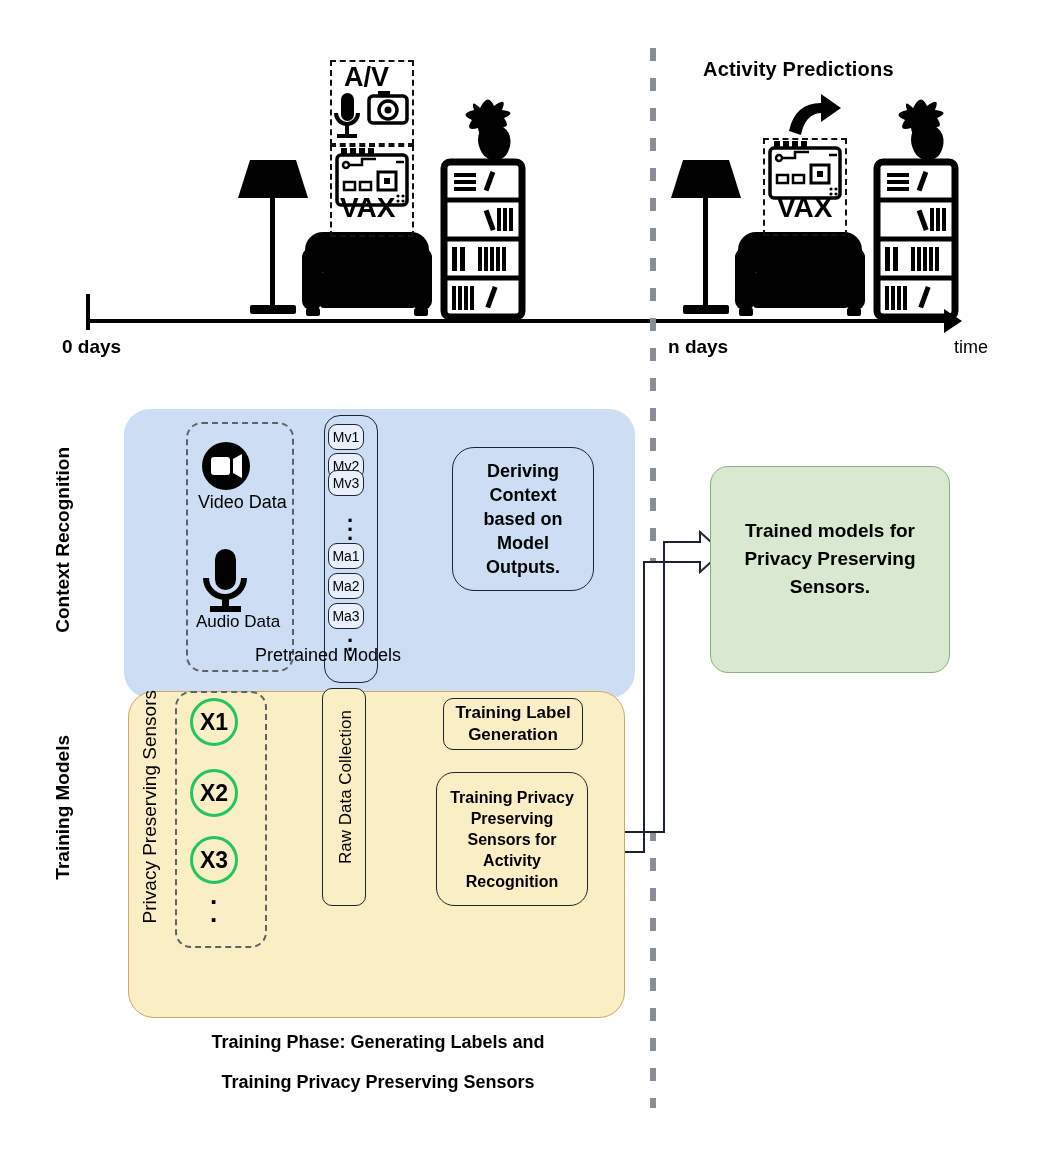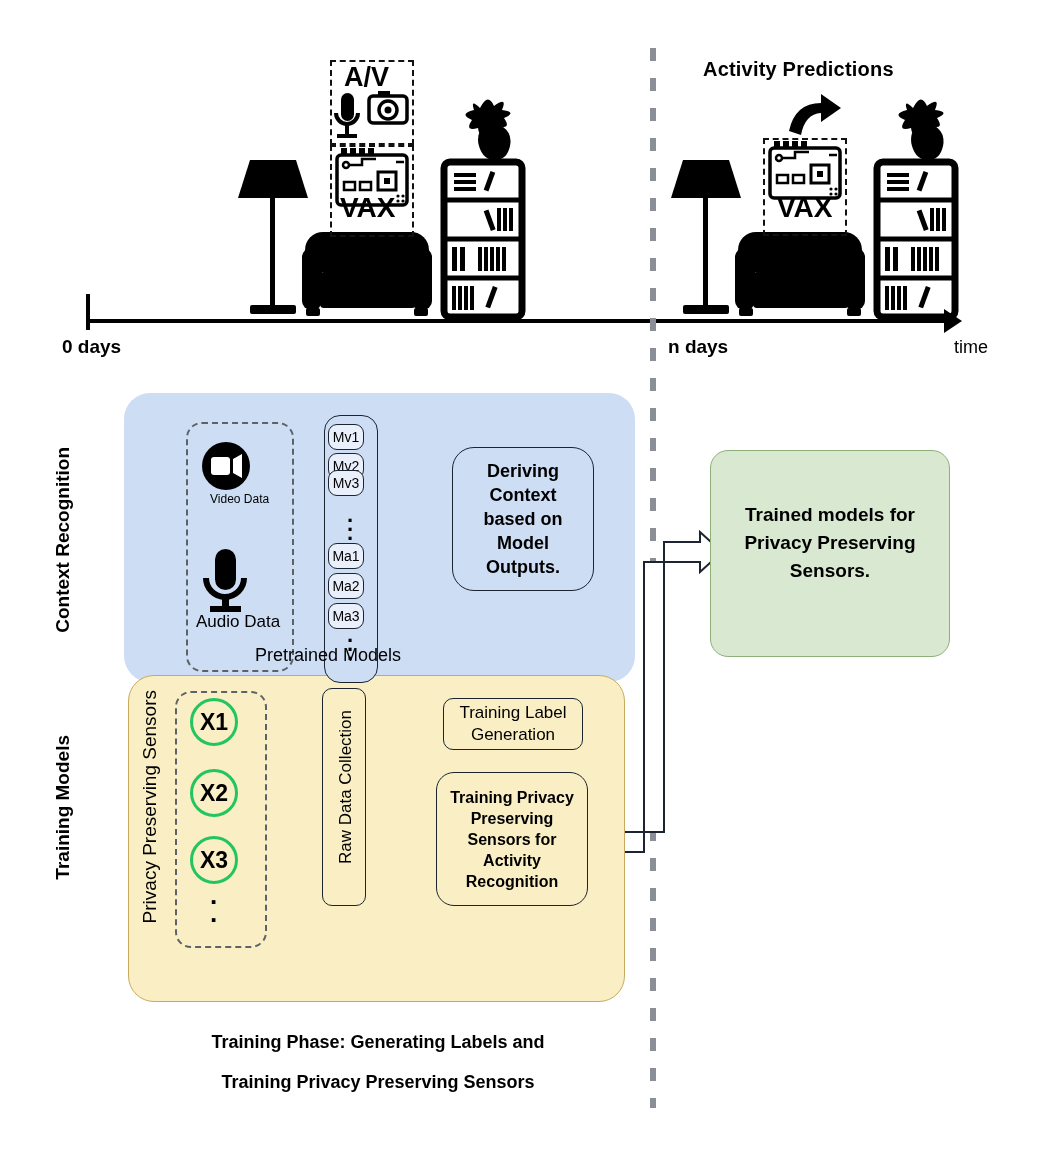--- a/index.html
+++ b/index.html
@@ -22,30 +22,30 @@
 
   .vlabel{position:absolute;font-size:19px;font-weight:bold;
           writing-mode:vertical-rl;transform:rotate(180deg);white-space:nowrap;}
   #lbl-ctxrec{left:52px;top:447px;}
   #lbl-trainmod{left:52px;top:735px;}
   #lbl-pps{position:absolute;left:139px;top:690px;font-size:19px;
            writing-mode:vertical-rl;transform:rotate(180deg);white-space:nowrap;}
   #lbl-rawdata{position:absolute;left:336px;top:710px;font-size:17px;
            writing-mode:vertical-rl;transform:rotate(180deg);white-space:nowrap;}
 
-  #lbl-video{left:198px;top:492px;font-size:12px;margin-left:12px;}
+  #lbl-video{left:198px;top:492px;font-size:18px;}
   #lbl-audio{left:196px;top:612px;font-size:17px;}
   #lbl-pretrained{left:255px;top:645px;font-size:18px;}
 
   .cap{position:absolute;text-align:center;font-size:18px;font-weight:bold;line-height:40px;}
   #cap-train{left:118px;top:1022px;width:520px;}
   #cap-deploy{left:680px;top:900px;width:340px;}
 
   
-  .panel{position:absolute;}
+  .panel{position:absolute;margin-top:16px;}
   #panel-blue{left:124px;top:393px;width:511px;height:289px;
               background:#cdddf4;border-radius:26px;}
   #panel-yellow{left:128px;top:675px;width:495px;height:325px;
               background:#faeec5;border:1px solid #c9ab5e;border-radius:26px;}
   #box-green{left:710px;top:450px;width:238px;height:205px;
               background:#d9e8d0;border:1px solid #8db07a;border-radius:18px;}
   #box-green .inner{position:absolute;left:0;right:0;top:50px;text-align:center;
               font-size:19px;font-weight:bold;line-height:28px;padding:0 14px;box-sizing:border-box;}
 
   .rb{position:absolute;background:#cdddf4;border:1.6px solid #1b2430;border-radius:12px;
@@ -53,21 +53,21 @@
       text-align:center;}
   .rb.y{background:#faeec5;}
   #box-deriving{left:452px;top:447px;width:142px;height:144px;border-radius:22px;
       font-size:18px;font-weight:bold;line-height:24px;padding:0 8px;}
   #box-models{left:324px;top:415px;width:54px;height:268px;border-radius:16px;}
   .mbox{position:absolute;background:#e9f0fb;border:1.5px solid #1b2430;border-radius:9px;
         width:36px;height:26px;display:flex;align-items:center;justify-content:center;
         font-size:14px;box-sizing:border-box;}
   #box-rawdata{left:322px;top:688px;width:44px;height:218px;border-radius:10px;}
   #box-tlg{left:443px;top:698px;width:140px;height:52px;border-radius:10px;
-        font-size:17px;font-weight:normal;line-height:22px;}
+        font-size:17px;font-weight:bold;line-height:22px;}
   #box-tps{left:436px;top:772px;width:152px;height:134px;border-radius:18px;
         font-size:16px;font-weight:bold;line-height:21px;padding:0 6px;}
 
   .dashbox{position:absolute;border:2.5px dashed #5d6168;border-radius:16px;box-sizing:border-box;}
   #dash-av{left:186px;top:422px;width:108px;height:250px;}
   #dash-x{left:175px;top:691px;width:92px;height:257px;}
   #dash-top1{left:330px;top:60px;width:84px;height:85px;border-radius:0;border-width:2px;
              border-color:#111;}
   #dash-top2{left:330px;top:145px;width:84px;height:92px;border-radius:0;border-width:2px;
              border-color:#111;}

